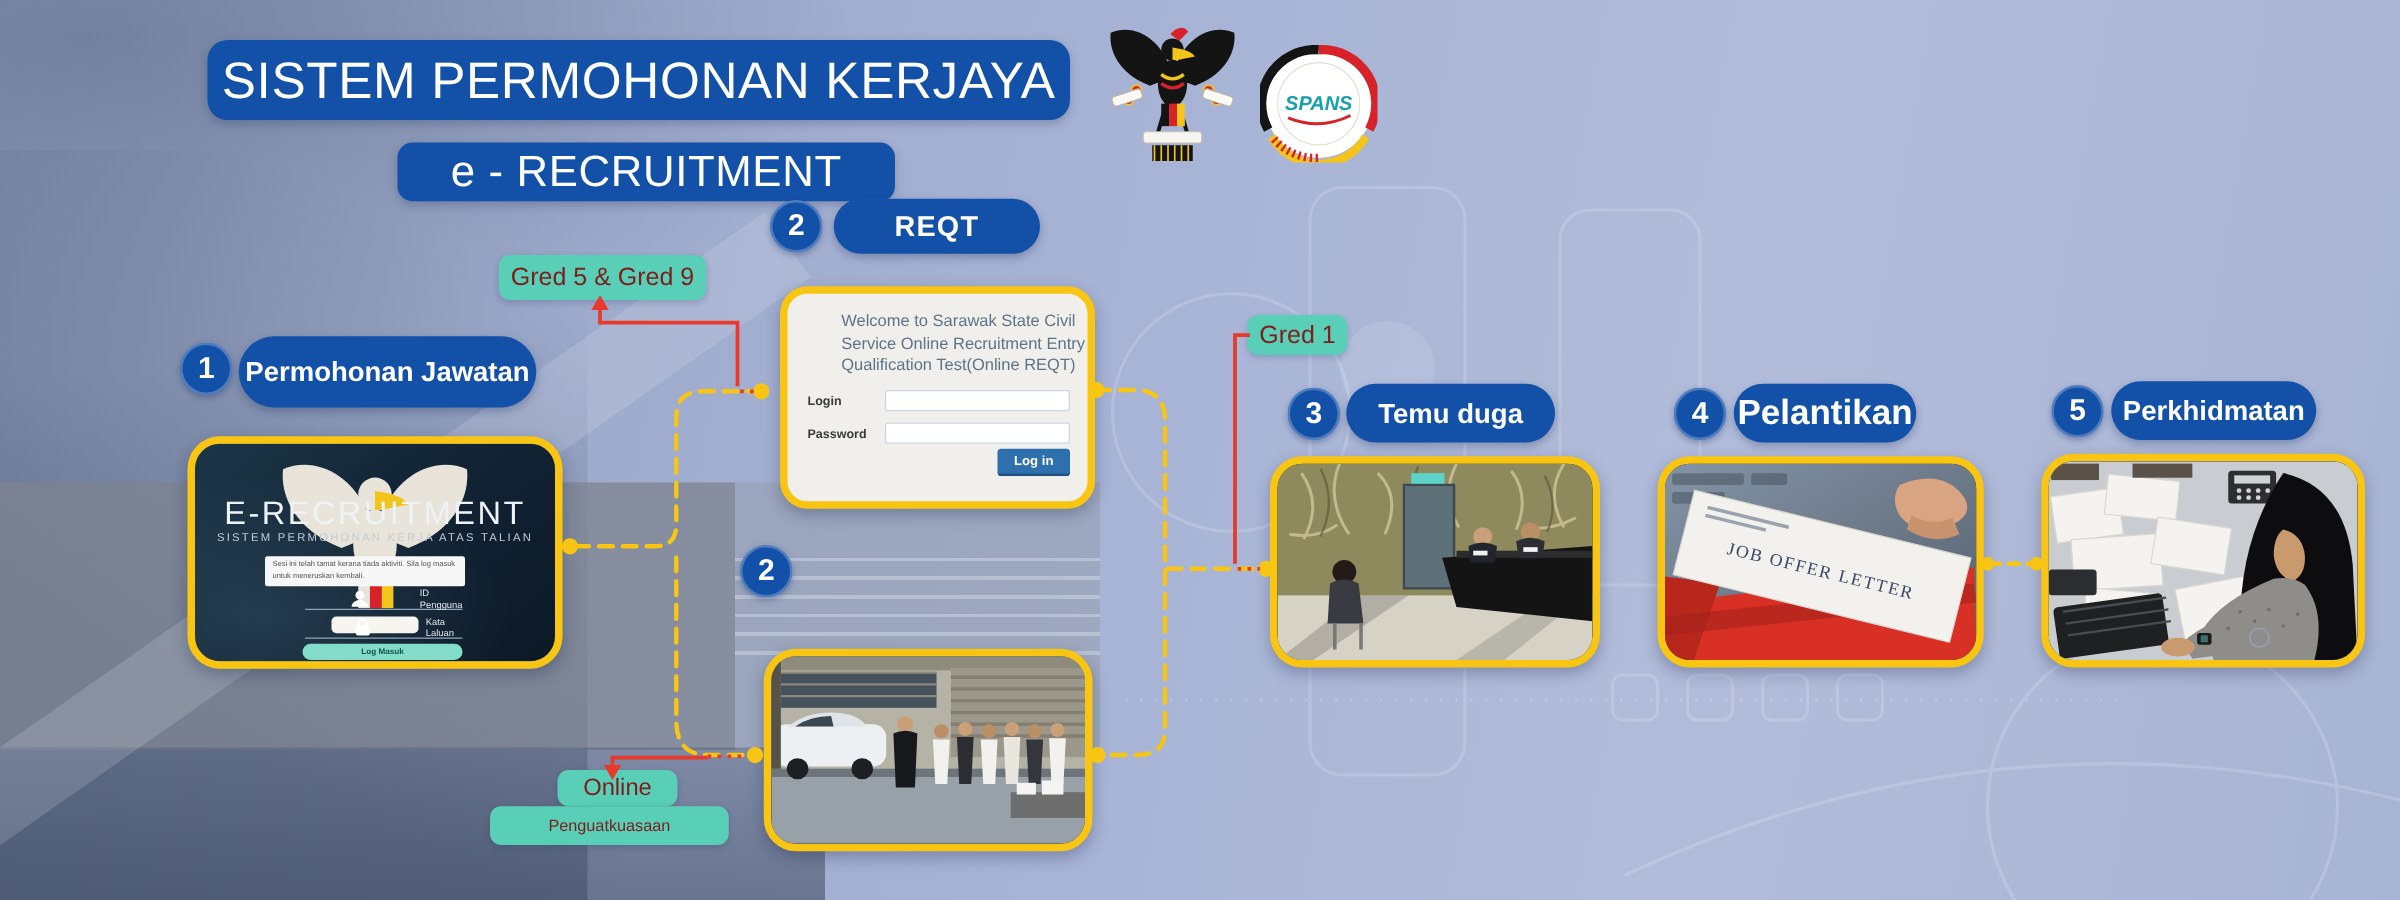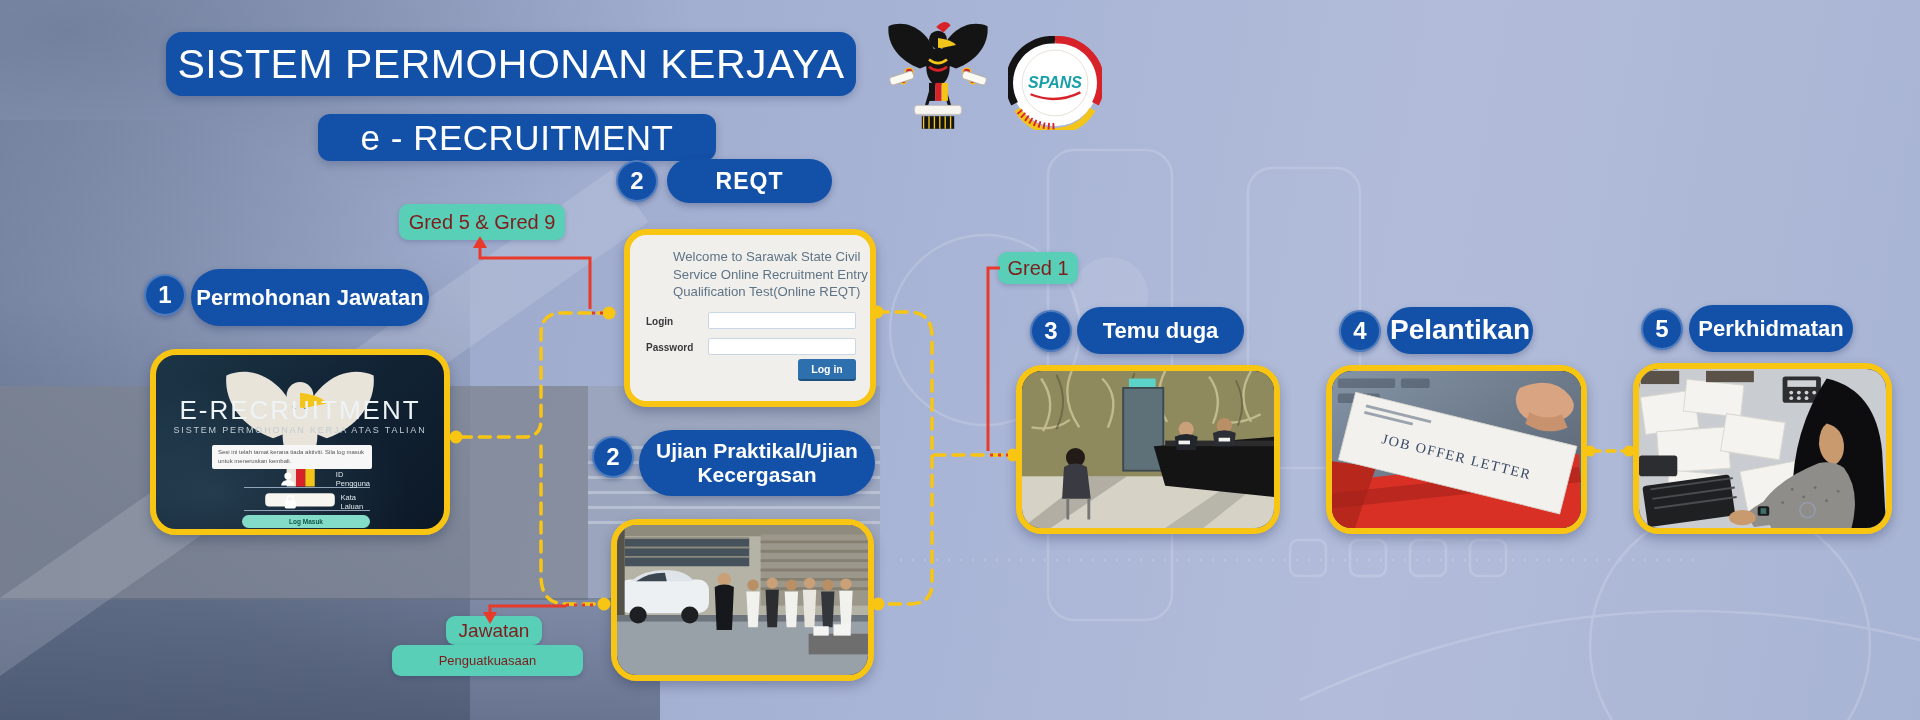--- a/index.html
+++ b/index.html
@@ -182,25 +182,24 @@
     <div class="reqt-welcome">Welcome to Sarawak State Civil Service Online Recruitment Entry Qualification Test(Online REQT)</div>
     <div class="reqt-label" style="top:81px">Login</div>
     <div class="reqt-input" style="top:77px"></div>
     <div class="reqt-label" style="top:107px">Password</div>
     <div class="reqt-input" style="top:103px"></div>
     <div class="reqt-btn">Log in</div>
   </div>
 
   <div class="tag" style="left:399px;top:204px;width:166px;height:36px;font-size:20px">Gred 5 &amp; Gred 9</div>
   <div class="tag" style="left:998px;top:252px;width:80px;height:32px;font-size:20px">Gred 1</div>
-  <div class="tag" style="left:446px;top:616px;width:96px;height:29px;font-size:19px">Jawatan</div>
+  <div class="tag" style="left:446px;top:616px;width:96px;height:29px;font-size:19px">Online</div>
   <div class="tag" style="left:392px;top:645px;width:191px;height:31px;font-size:13px">Penguatkuasaan</div>
 
   <div class="num" style="left:592px;top:436px">2</div>
-  <div class="pill" style="left:639px;top:430px;width:236px;height:66px;font-size:21px;padding:0 10px;box-sizing:border-box">Ujian Praktikal/Ujian Kecergasan</div>
 
   <div class="photo-card" style="left:611px;top:519px;width:263px;height:162px">
     <svg viewBox="0 0 262 160" preserveAspectRatio="none">
       <rect width="262" height="100" fill="#b5b2a6"></rect>
       <rect x="0" y="0" width="262" height="12" fill="#8e8a7c"></rect>
       <rect x="8" y="14" width="130" height="30" fill="#45525c"></rect>
       <path d="M8 14 h130 M8 24 h130 M8 34 h130" stroke="#8b887c" stroke-width="2"></path>
       <g fill="#9b978a">
           <rect x="150" y="10" width="112" height="76"></rect>
         </g>

